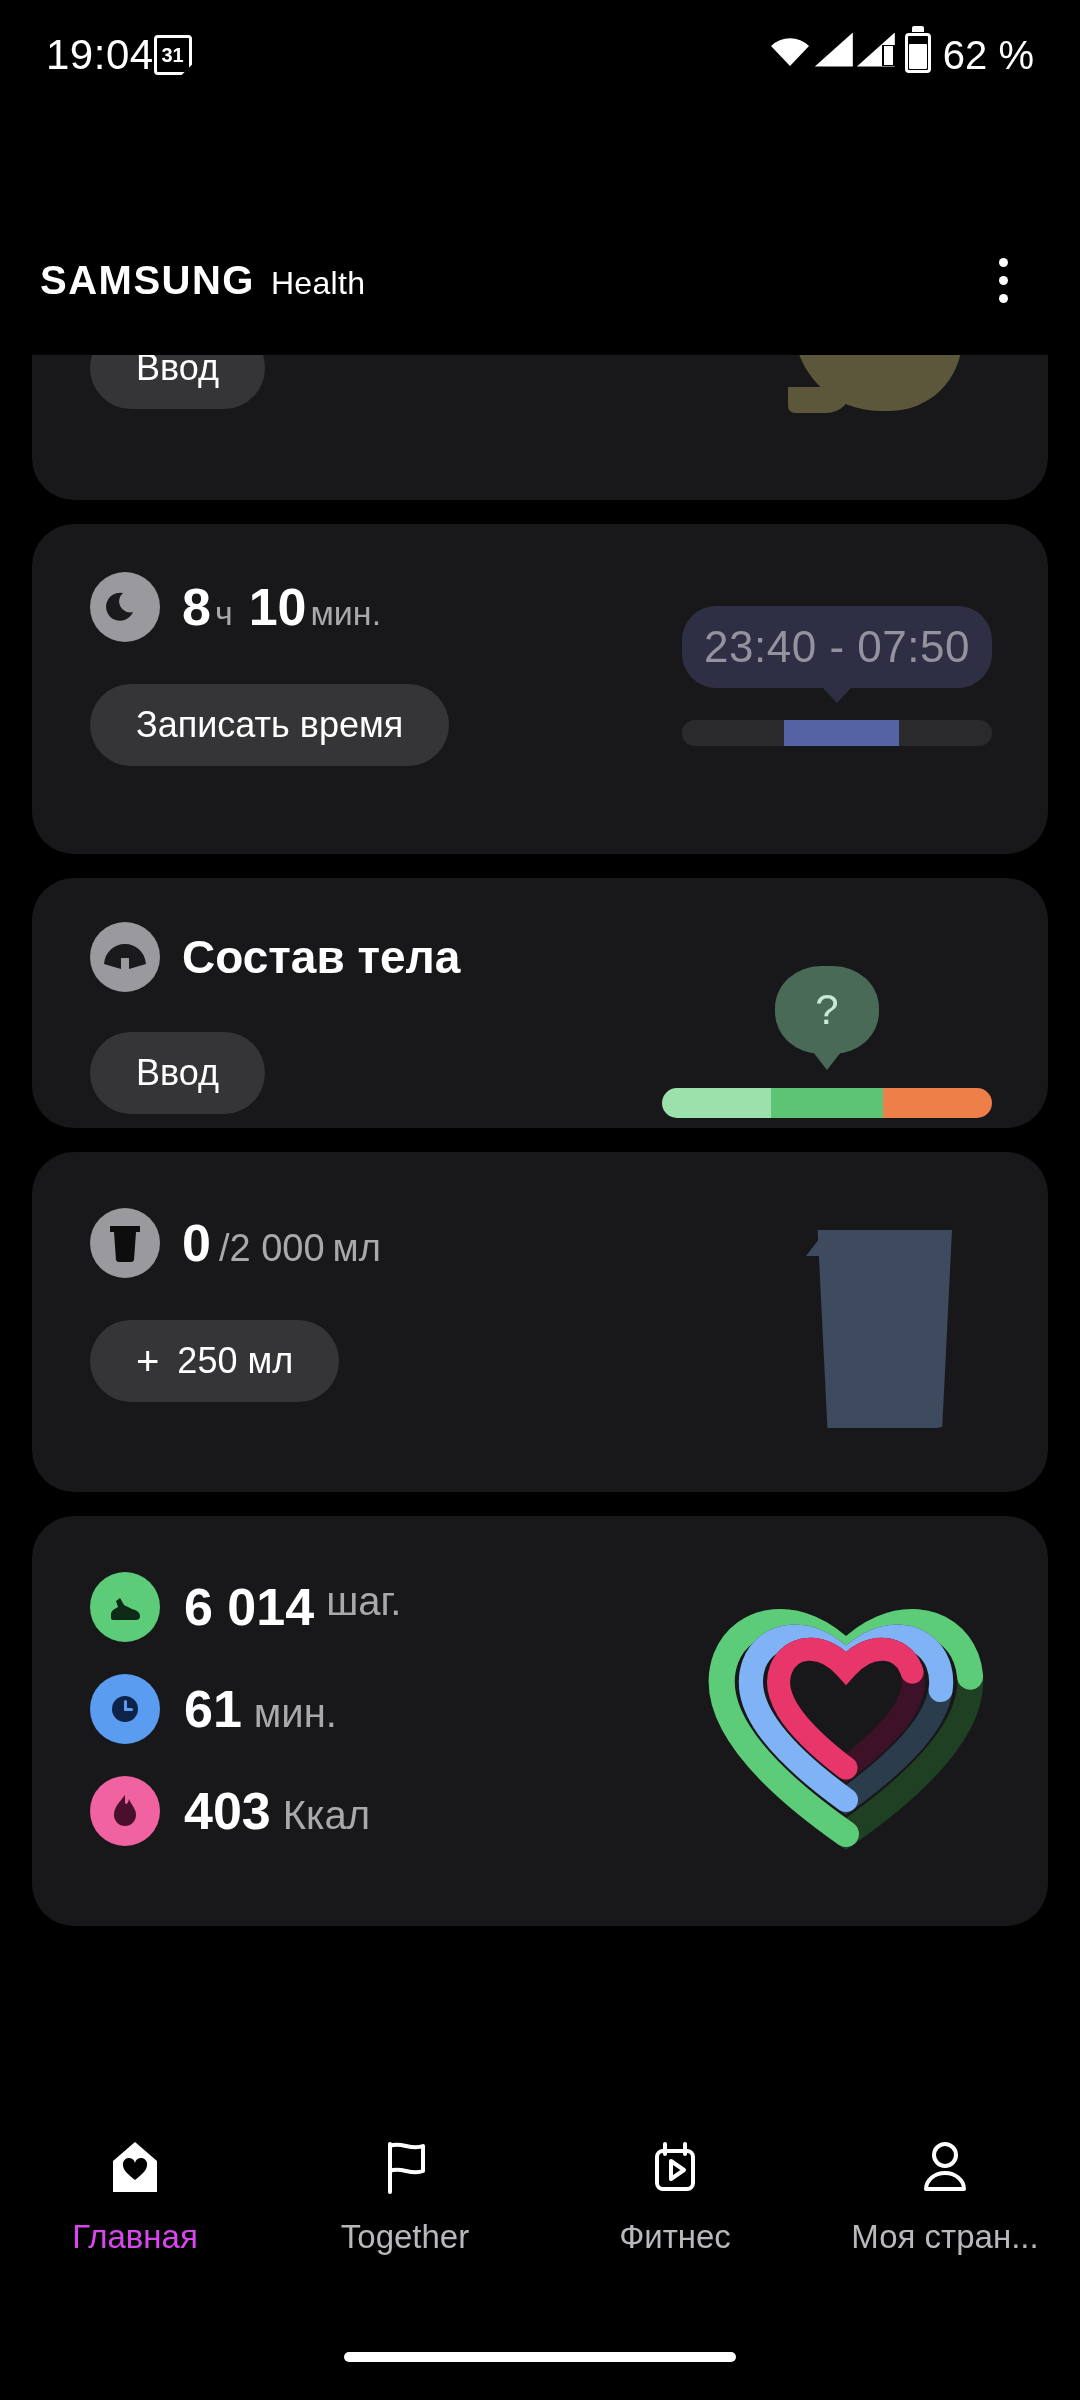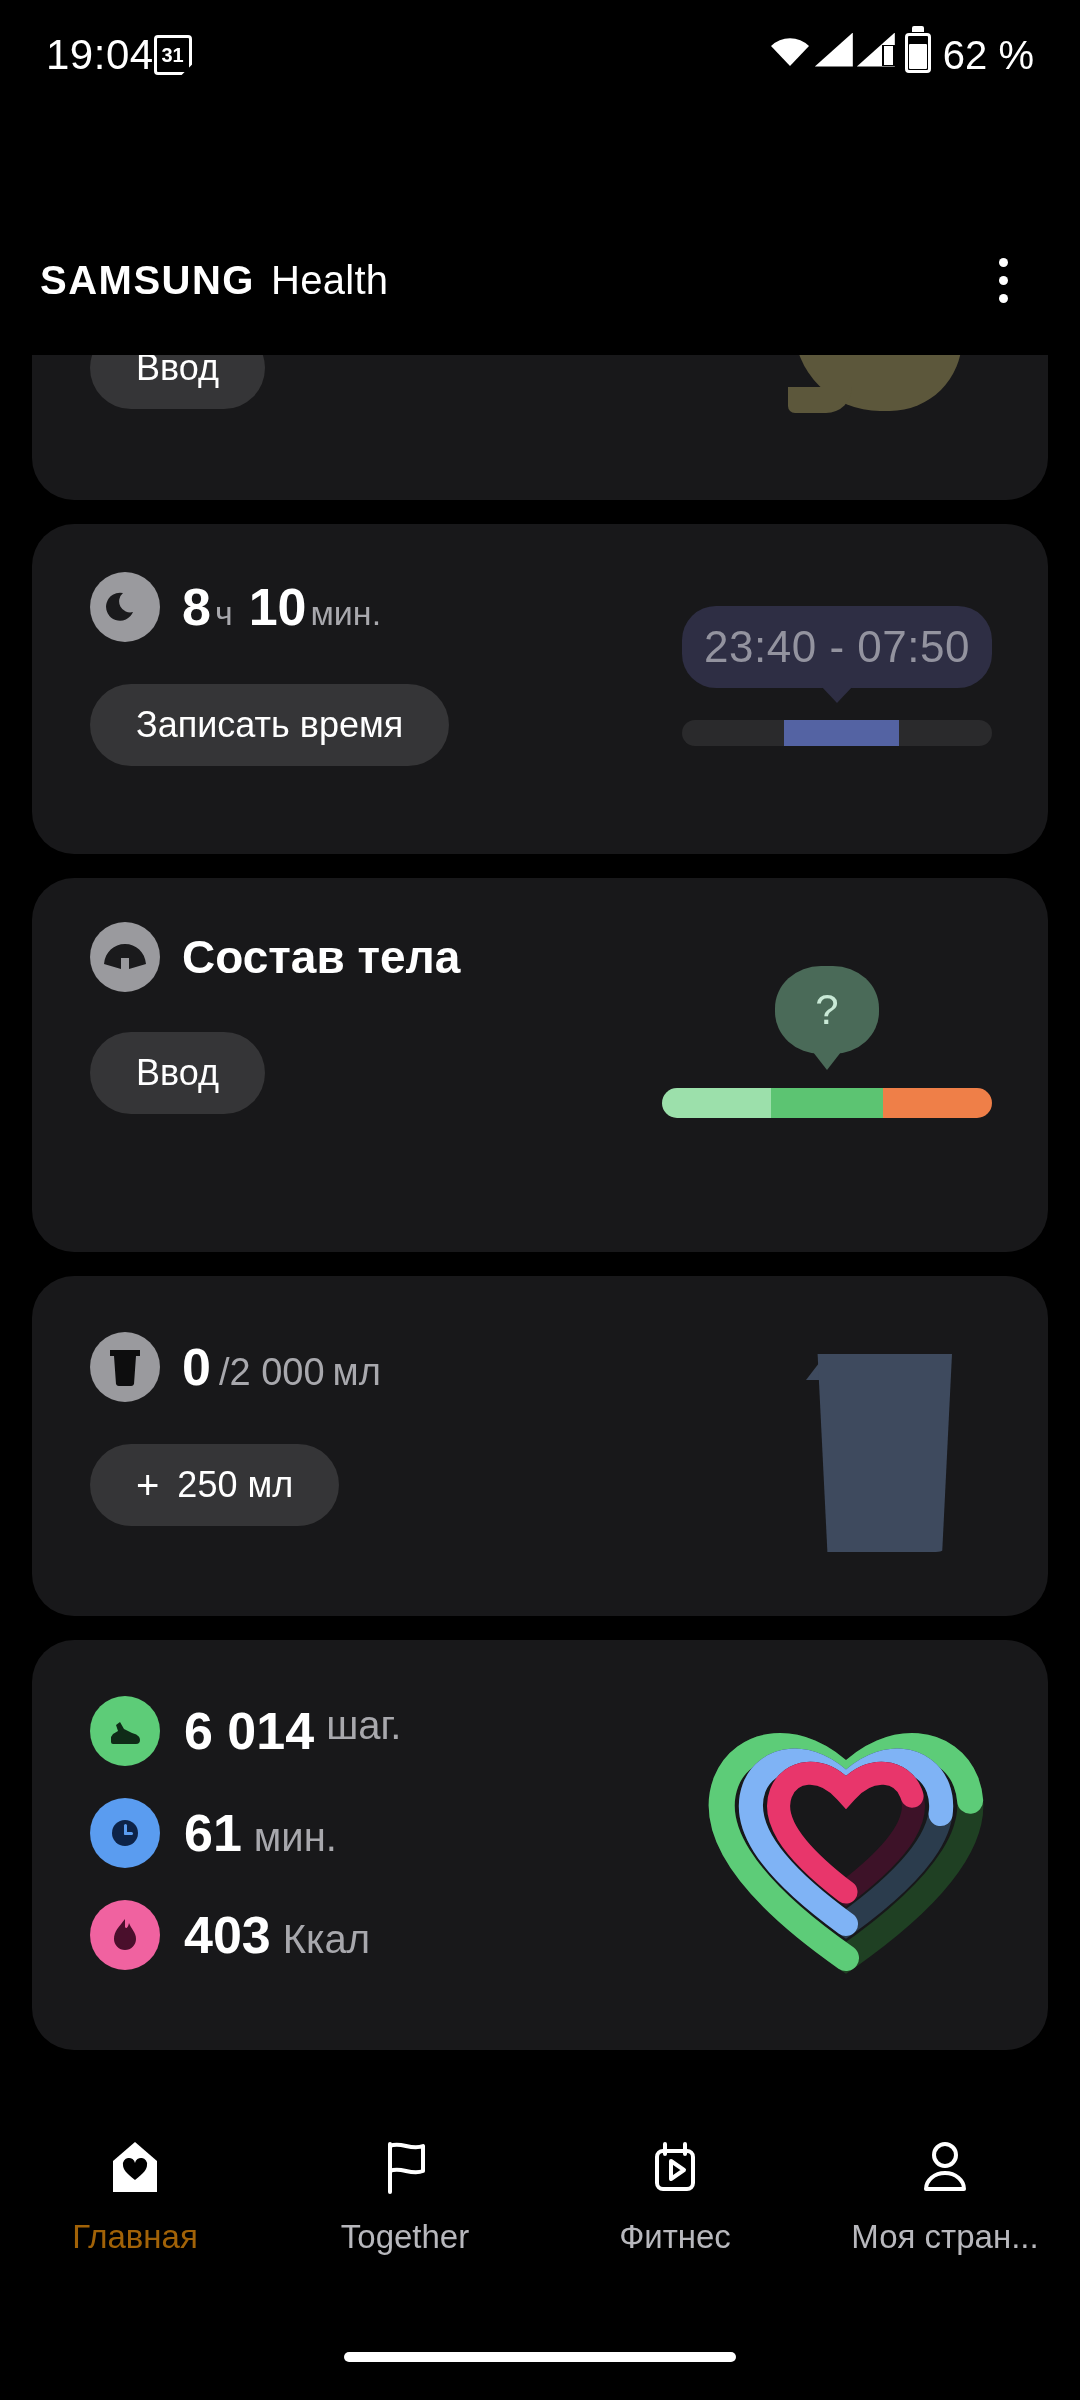--- a/index.html
+++ b/index.html
@@ -58,34 +58,34 @@
   
   .app-header {
     position:absolute; top:235px; left:0; width:1080px; height:90px;
     display:flex; align-items:center; justify-content:space-between;
     padding:0 62px 0 40px;
   }
   .brand { display:flex; align-items:baseline; gap:16px; }
   .brand-samsung {
     color:#fff; font-size:40px; font-weight:700; letter-spacing:1.5px;
   }
-  .brand-health { color:#fff; font-size:40px; font-weight:400; letter-spacing:0.3px; }
+  .brand-health { color:#fff; font-size:32px; font-weight:400; letter-spacing:0.3px; }
   .kebab { display:flex; flex-direction:column; gap:9px; padding:10px; cursor:pointer; }
   .kebab i { display:block; width:9px; height:9px; border-radius:50%; background:#fff; }
 
   
   .cards { position:absolute; top:355px; left:0; width:1080px; }
   .card {
     position:relative; margin:0 32px 24px 32px;
     background:#18181a; border-radius:42px;
     overflow:hidden;
   }
   .card-partial { height:145px; border-radius:0 0 42px 42px; margin-bottom:24px; }
   .card-sleep { height:330px; }
-  .card-body { height:374px; }
+  .card-body { height:250px; }
   .card-water { height:340px; }
   .card-activity { height:410px; }
 
   
   .metric-row { display:flex; align-items:center; gap:22px; }
   .icon-circle {
     width:70px; height:70px; border-radius:50%;
     background:#9a9a9e; display:flex; align-items:center; justify-content:center;
     flex:none;
   }
@@ -188,21 +188,21 @@
   .bottomnav {
     position:absolute; bottom:96px; left:0; width:1080px; height:190px;
     display:flex; align-items:flex-start; justify-content:space-around;
     padding-top:22px;
   }
   .nav-item {
     display:flex; flex-direction:column; align-items:center; gap:20px;
     width:250px; cursor:pointer;
   }
   .nav-label { font-size:33px; color:#b8b8bd; white-space:nowrap; }
-  .nav-item.active .nav-label { color:#a16207; }
+  .nav-item.active .nav-label { color:#d946ef; }
   .nav-icon { width:62px; height:62px; display:flex; align-items:center; justify-content:center; }
 
   .homebar {
     position:absolute; bottom:38px; left:50%; transform:translateX(-50%);
     width:392px; height:10px; background:#ffffff; border-radius:5px;
   }
 </style>
 </head>
 <body>
 

